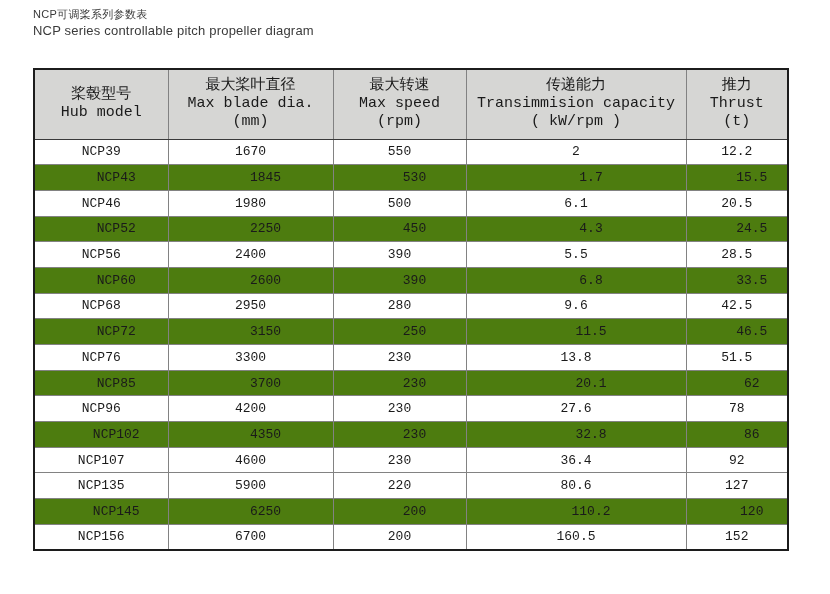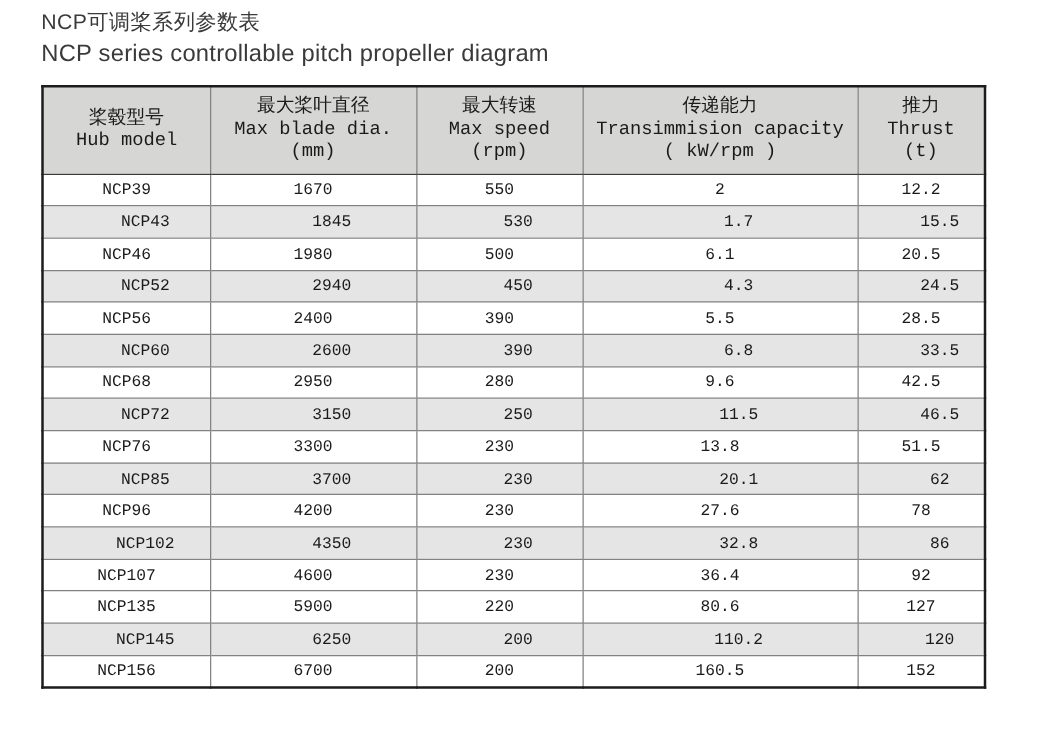--- a/index.html
+++ b/index.html
@@ -11,28 +11,28 @@
   }
   .page {
     position: relative;
     width: 830px; height: 594px;
   }
   .titles {
     position: absolute;
     left: 33px; top: 7px;
   }
   .title-zh {
-    font-size: 17px;
+    font-size: 11px;
     font-weight: normal;
     color: #3a3a3a;
     letter-spacing: 0.3px;
     line-height: 1.35;
   }
   .title-en {
-    font-size: 19px;
+    font-size: 13px;
     font-weight: normal;
     color: #3a3a3a;
     letter-spacing: 0.2px;
     line-height: 1.45;
   }
   table.spec {
     position: absolute;
     left: 33px; top: 68px;
     width: 754px;
     border-collapse: collapse;
@@ -62,21 +62,21 @@
   table.spec thead .h-unit { display: block; }
   table.spec tbody td {
     height: 25.7px;
     text-align: center;
     vertical-align: middle;
     font-size: 13px;
     padding: 0 2px;
     background: #ffffff;
   }
   table.spec tbody tr.alt td {
-    background: #e5e5e5;
+    background: #4d7c0f;
     padding-left: 32px;
   }
 </style>
 </head>
 <body>
 
 <div class="page">
   <div class="titles">
     <div class="title-zh">NCP可调桨系列参数表</div>
     <div class="title-en">NCP series controllable pitch propeller diagram</div>
@@ -135,21 +135,21 @@
         </tr>
         <tr>
           <td>NCP46</td>
           <td>1980</td>
           <td>500</td>
           <td>6.1</td>
           <td>20.5</td>
         </tr>
         <tr class="alt">
           <td>NCP52</td>
-          <td>2940</td>
+          <td>2250</td>
           <td>450</td>
           <td>4.3</td>
           <td>24.5</td>
         </tr>
         <tr>
           <td>NCP56</td>
           <td>2400</td>
           <td>390</td>
           <td>5.5</td>
           <td>28.5</td>

